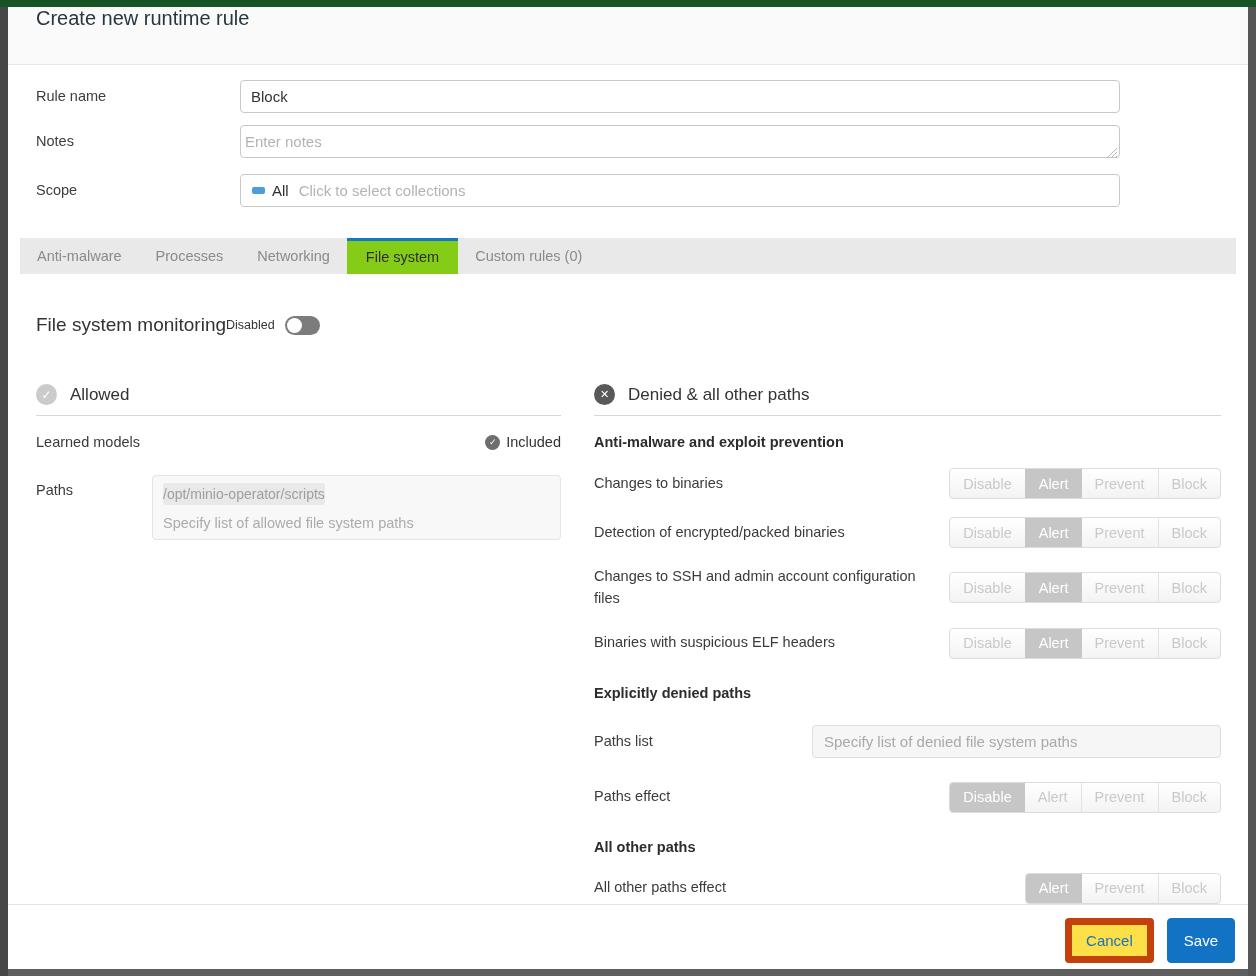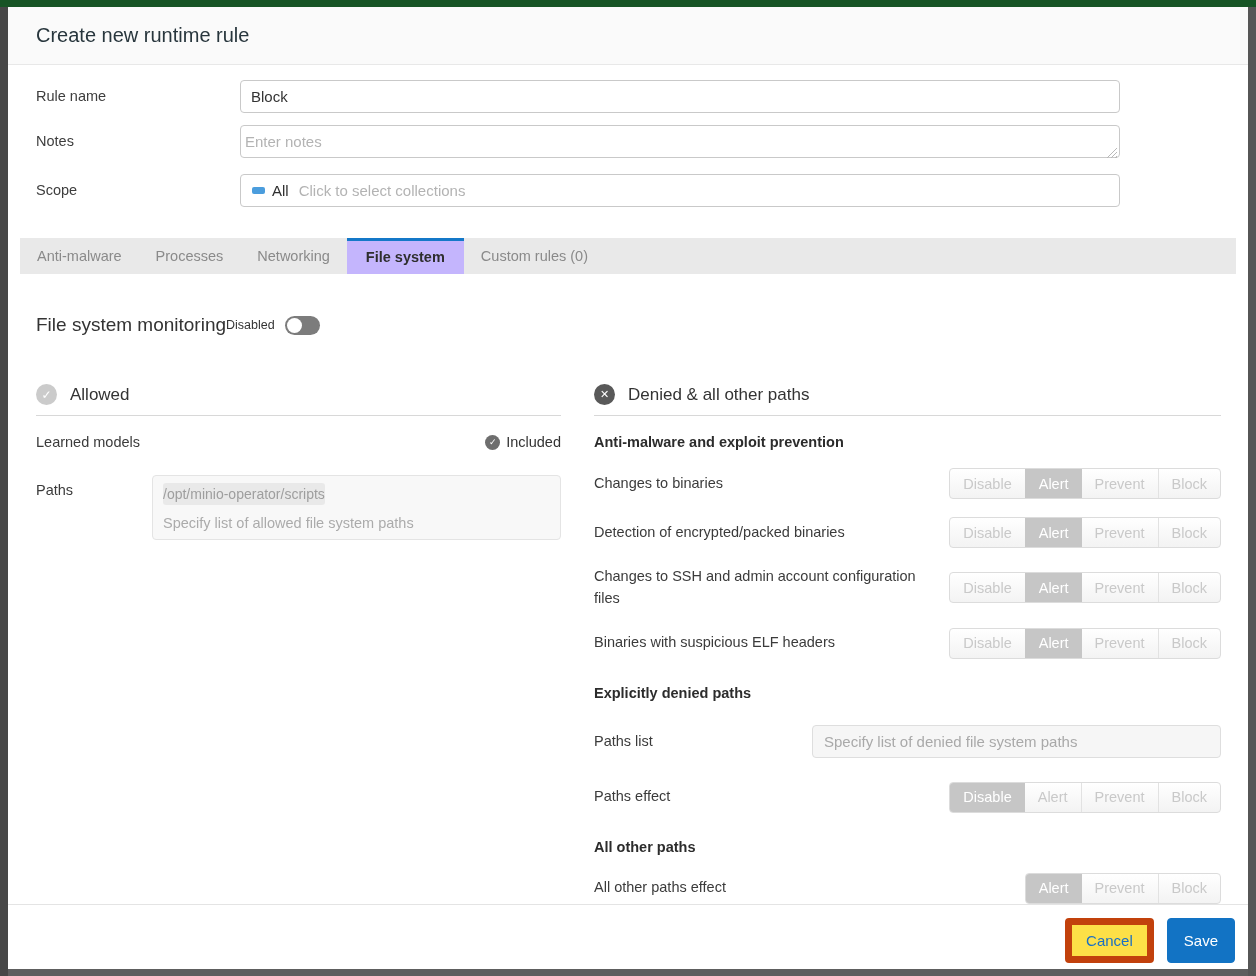--- a/index.html
+++ b/index.html
@@ -14,21 +14,21 @@
   .edge-right  { position:absolute; top:7px; right:0; bottom:0; width:8px; background:#565656; }
   .edge-bottom { position:absolute; left:8px; right:8px; bottom:0; height:7px; background:#5e5e5e; }
 
   
   .modal {
     position:absolute; top:7px; left:8px; right:8px; bottom:7px;
     background:#fff; display:flex; flex-direction:column;
   }
   .modal-header {
     height:58px; flex:0 0 58px; background:#fafafa;
-    border-bottom:1px solid #e8e8e8; display:flex; align-items:center;
+    border-bottom:1px solid #e8e8e8; display:flex; align-items:flex-start;
     padding-left:28px;
   }
   .modal-title { font-size:20px; color:#28363d; font-weight:400; }
 
   
   .form { padding:15px 28px 5px; }
   .form-row { display:flex; margin-bottom:12px; }
   .form-label { width:204px; flex:0 0 204px; font-size:14.5px; color:#3d3d3d; padding-top:8px; }
   .form-field { width:880px; position:relative; }
   .text-input {
@@ -54,21 +54,21 @@
   .scope-chip-label { font-size:15px; color:#2f2f2f; margin-right:10px; }
   .scope-placeholder { font-size:15px; color:#b3b3b3; }
 
   
   .tabbar { margin:14px 12px 0; height:36px; background:#e9e9e9; display:flex; }
   .tab {
     padding:0 17px; line-height:36px; font-size:14.5px; color:#8a8a8a; cursor:pointer;
     white-space:nowrap;
   }
   .tab.active {
-    background:#c4b5fd; color:#2e2e2e; font-weight:700;
+    background:#84cc16; color:#2e2e2e; font-weight:400;
     border-top:3px solid #1478c8; line-height:33px; padding:0 19px;
   }
 
   
   .monitor-row { margin:40px 28px 0; display:flex; align-items:center; }
   .monitor-title { font-size:19px; color:#333; }
   .monitor-state { font-size:12.5px; color:#333; }
   .toggle {
     margin-left:10px; width:35px; height:19px; border-radius:10px; background:#7c7c7c;
     position:relative; cursor:pointer; flex:0 0 auto;

